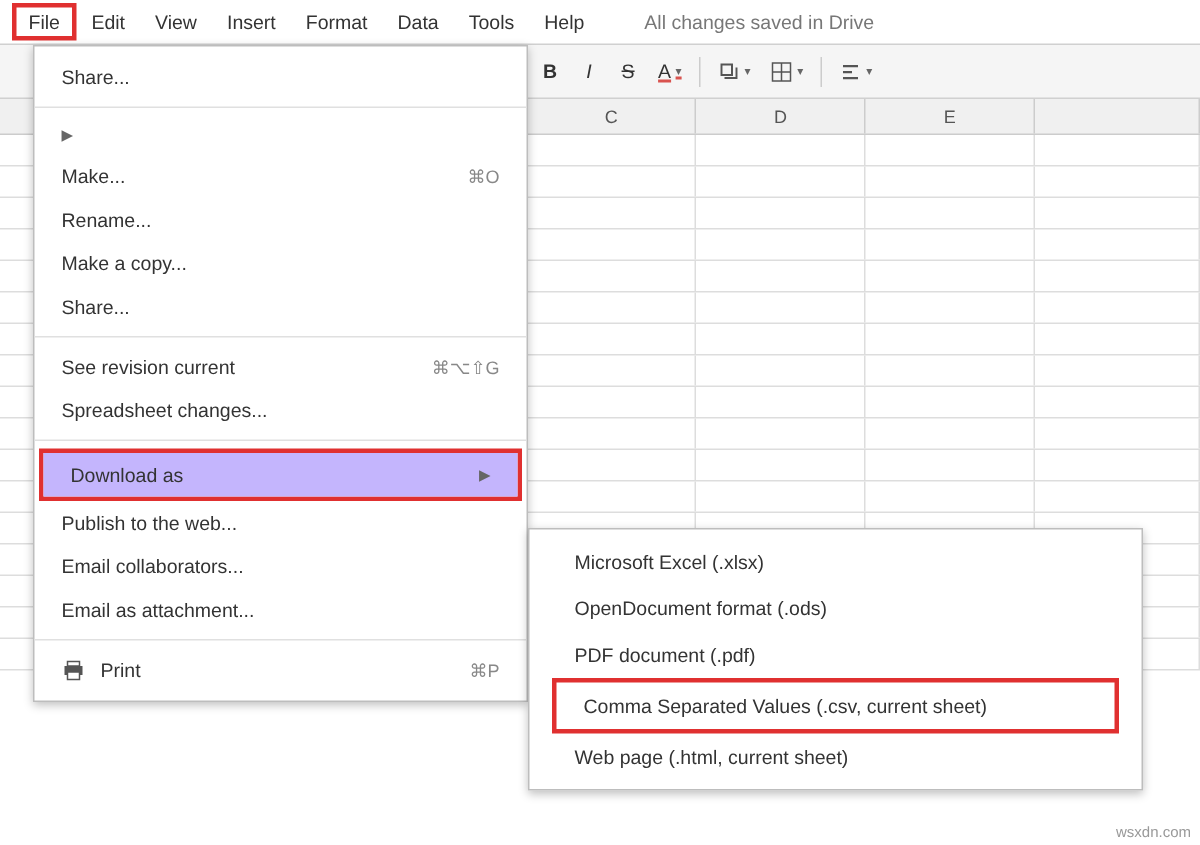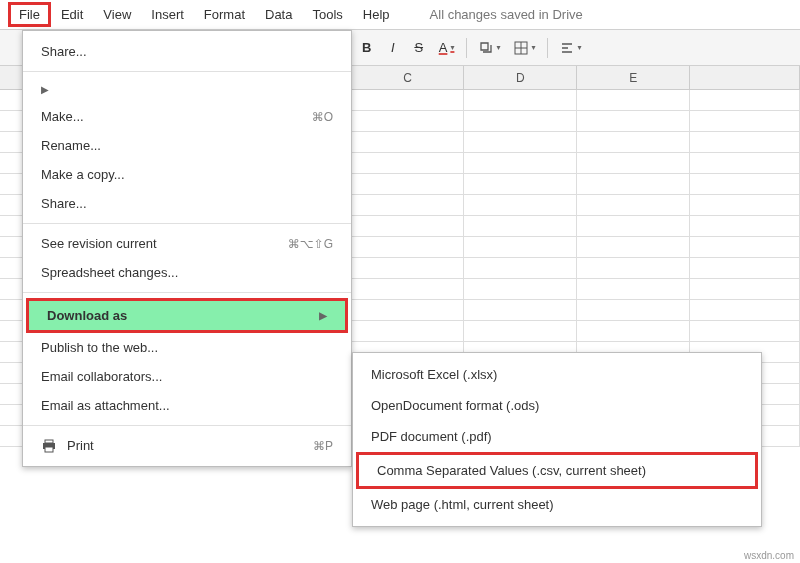--- a/index.html
+++ b/index.html
@@ -19,24 +19,24 @@
 .col-h { border-right: 1px solid #ccc; text-align: center; line-height: 24px; color: #555; font-size: 12px; }
 .rows .row { display: flex; height: 21px; border-bottom: 1px solid #ddd; }
 .rows .cell { border-right: 1px solid #ddd; }
 .dropdown { position: absolute; top: 30px; left: 22px; width: 330px; background: #fff; border: 1px solid #bdbdbd; box-shadow: 0 2px 6px rgba(0,0,0,0.25); padding: 6px 0; z-index: 10; }
 .dropdown .mi { display: flex; align-items: center; padding: 7px 18px; cursor: pointer; position: relative; }
 .dropdown .mi .label { flex: 1; }
 .dropdown .mi .shortcut { color: #888; font-size: 12px; }
 .dropdown .mi .arrow { color: #666; font-size: 10px; }
 .dropdown .sep { height: 1px; background: #e0e0e0; margin: 5px 0; }
 .dropdown .highlight-box { border: 3px solid #e03030; margin: 0 3px; }
-.dropdown .highlight-box .mi { background: #86efac; font-weight: bold; }
+.dropdown .highlight-box .mi { background: #c4b5fd; }
 .print-icon { width: 16px; height: 14px; margin-right: 10px; }
 .print-icon svg { width: 100%; height: 100%; }
-.submenu { position: absolute; top: 352px; left: 352px; width: 410px; background: #fff; border: 1px solid #bdbdbd; box-shadow: 0 2px 6px rgba(0,0,0,0.25); padding: 6px 0; z-index: 11; }
+.submenu { position: absolute; top: 352px; left: 352px; width: 410px; background: #fff; border: 1px solid #bdbdbd; box-shadow: 0 2px 6px rgba(0,0,0,0.25); padding: 6px 12px; z-index: 11; }
 .submenu .smi { padding: 8px 18px; cursor: pointer; }
 .submenu .highlight-box { border: 3px solid #e03030; margin: 0 3px; }
 .watermark { position: absolute; bottom: 2px; right: 6px; font-size: 10px; color: #999; }
 .bold { font-weight: bold; }
 .italic { font-style: italic; }
 .strike { text-decoration: line-through; }
 .underline-a { text-decoration: underline; text-decoration-color: #d9534f; text-decoration-thickness: 2px; }
 </style>
 </head>
 <body>

